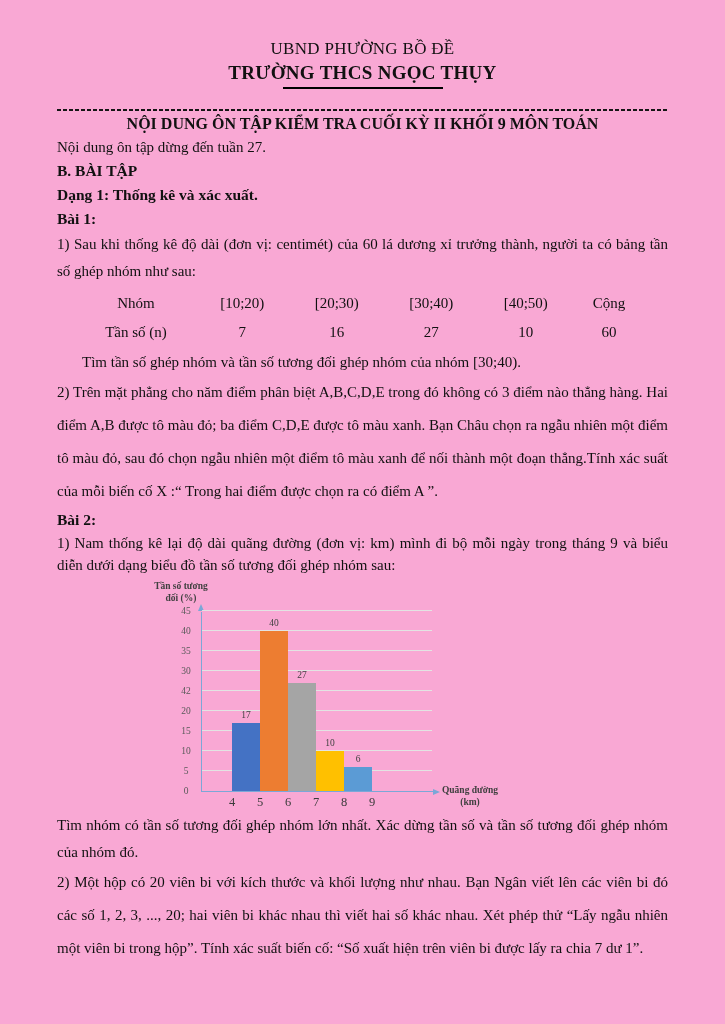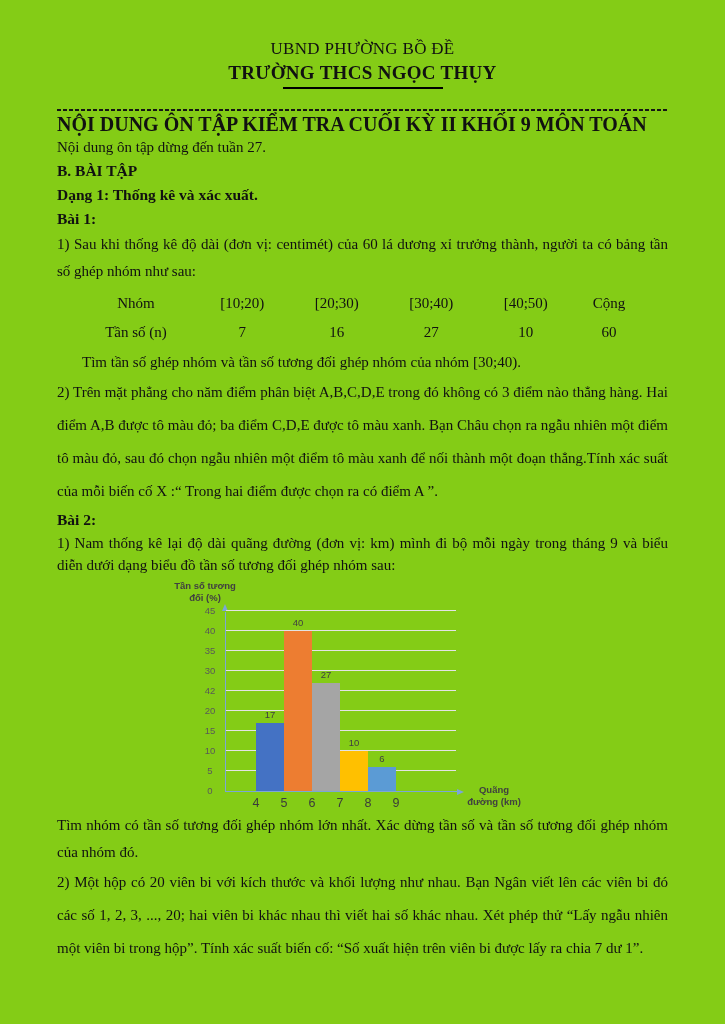--- a/index.html
+++ b/index.html
@@ -1,46 +1,46 @@
 <!DOCTYPE html>
 <html><head>
 <meta charset="utf-8">
 <style>
   * { margin:0; padding:0; box-sizing:border-box; }
   body { background:#888; font-family:"Liberation Serif", serif; }
   .page {
-    width:725px; height:1024px; background:#84cc16; margin:0 auto;
+    width:725px; height:1024px; background:#f9a8d4; margin:0 auto;
     padding:38px 57px 0 57px; overflow:hidden; position:relative;
     color:#111;
   }
   .org { text-align:center; font-size:17px; letter-spacing:.3px; line-height:22px; }
   .school { text-align:center; font-size:19px; font-weight:bold; letter-spacing:.3px; line-height:25px; }
   .school-rule { width:160px; height:0; border-top:2px solid #000; margin:2px auto 0 auto; }
   .dash-rule {
     margin-top:20px; height:2px;
     background:repeating-linear-gradient(to right, #151515 0 4px, transparent 4px 6px);
   }
-  .doc-title { text-align:left; font-weight:bold; font-size:20px; line-height:22px; margin-top:2px; }
+  .doc-title { text-align:center; font-weight:bold; font-size:16px; line-height:22px; margin-top:2px; }
   .h-bold { font-weight:bold; font-size:15.5px; line-height:24px; }
   .body-line { font-size:15px; line-height:24px; }
   .p-tight { font-size:15px; line-height:27px; text-align:justify; }
   .p-wide  { font-size:15px; line-height:33px; text-align:justify; }
   .p-single{ font-size:15px; line-height:22px; text-align:justify; }
   .indent  { padding-left:25px; }
 
   
   .freq-table { width:568px; margin:4px 0 2px 20px; border-collapse:collapse; }
   .freq-table td { text-align:center; font-size:15px; height:29px; vertical-align:middle; }
   .freq-table td:first-child { width:118px; }
   .freq-table td:last-child { width:72px; }
 
   
   .chart {
-    position:relative; width:352px; height:226px; margin:4px 0 6px 116px;
-    font-family:Liberation Sans, sans-serif;
+    position:relative; width:352px; height:226px; margin:4px 0 6px 92px;
+    font-family:Liberation Serif, serif;
   }
   .chart-title {
     position:absolute; top:0; left:62px; width:244px; text-align:center;
     font-size:10.5px; line-height:14px; color:#595959;
   }
   .chart-ylab {
     position:absolute; top:0; left:0; width:64px; text-align:center;
     font-size:9.5px; line-height:12px; font-weight:bold; color:#404040;
   }
   .chart-plot {

